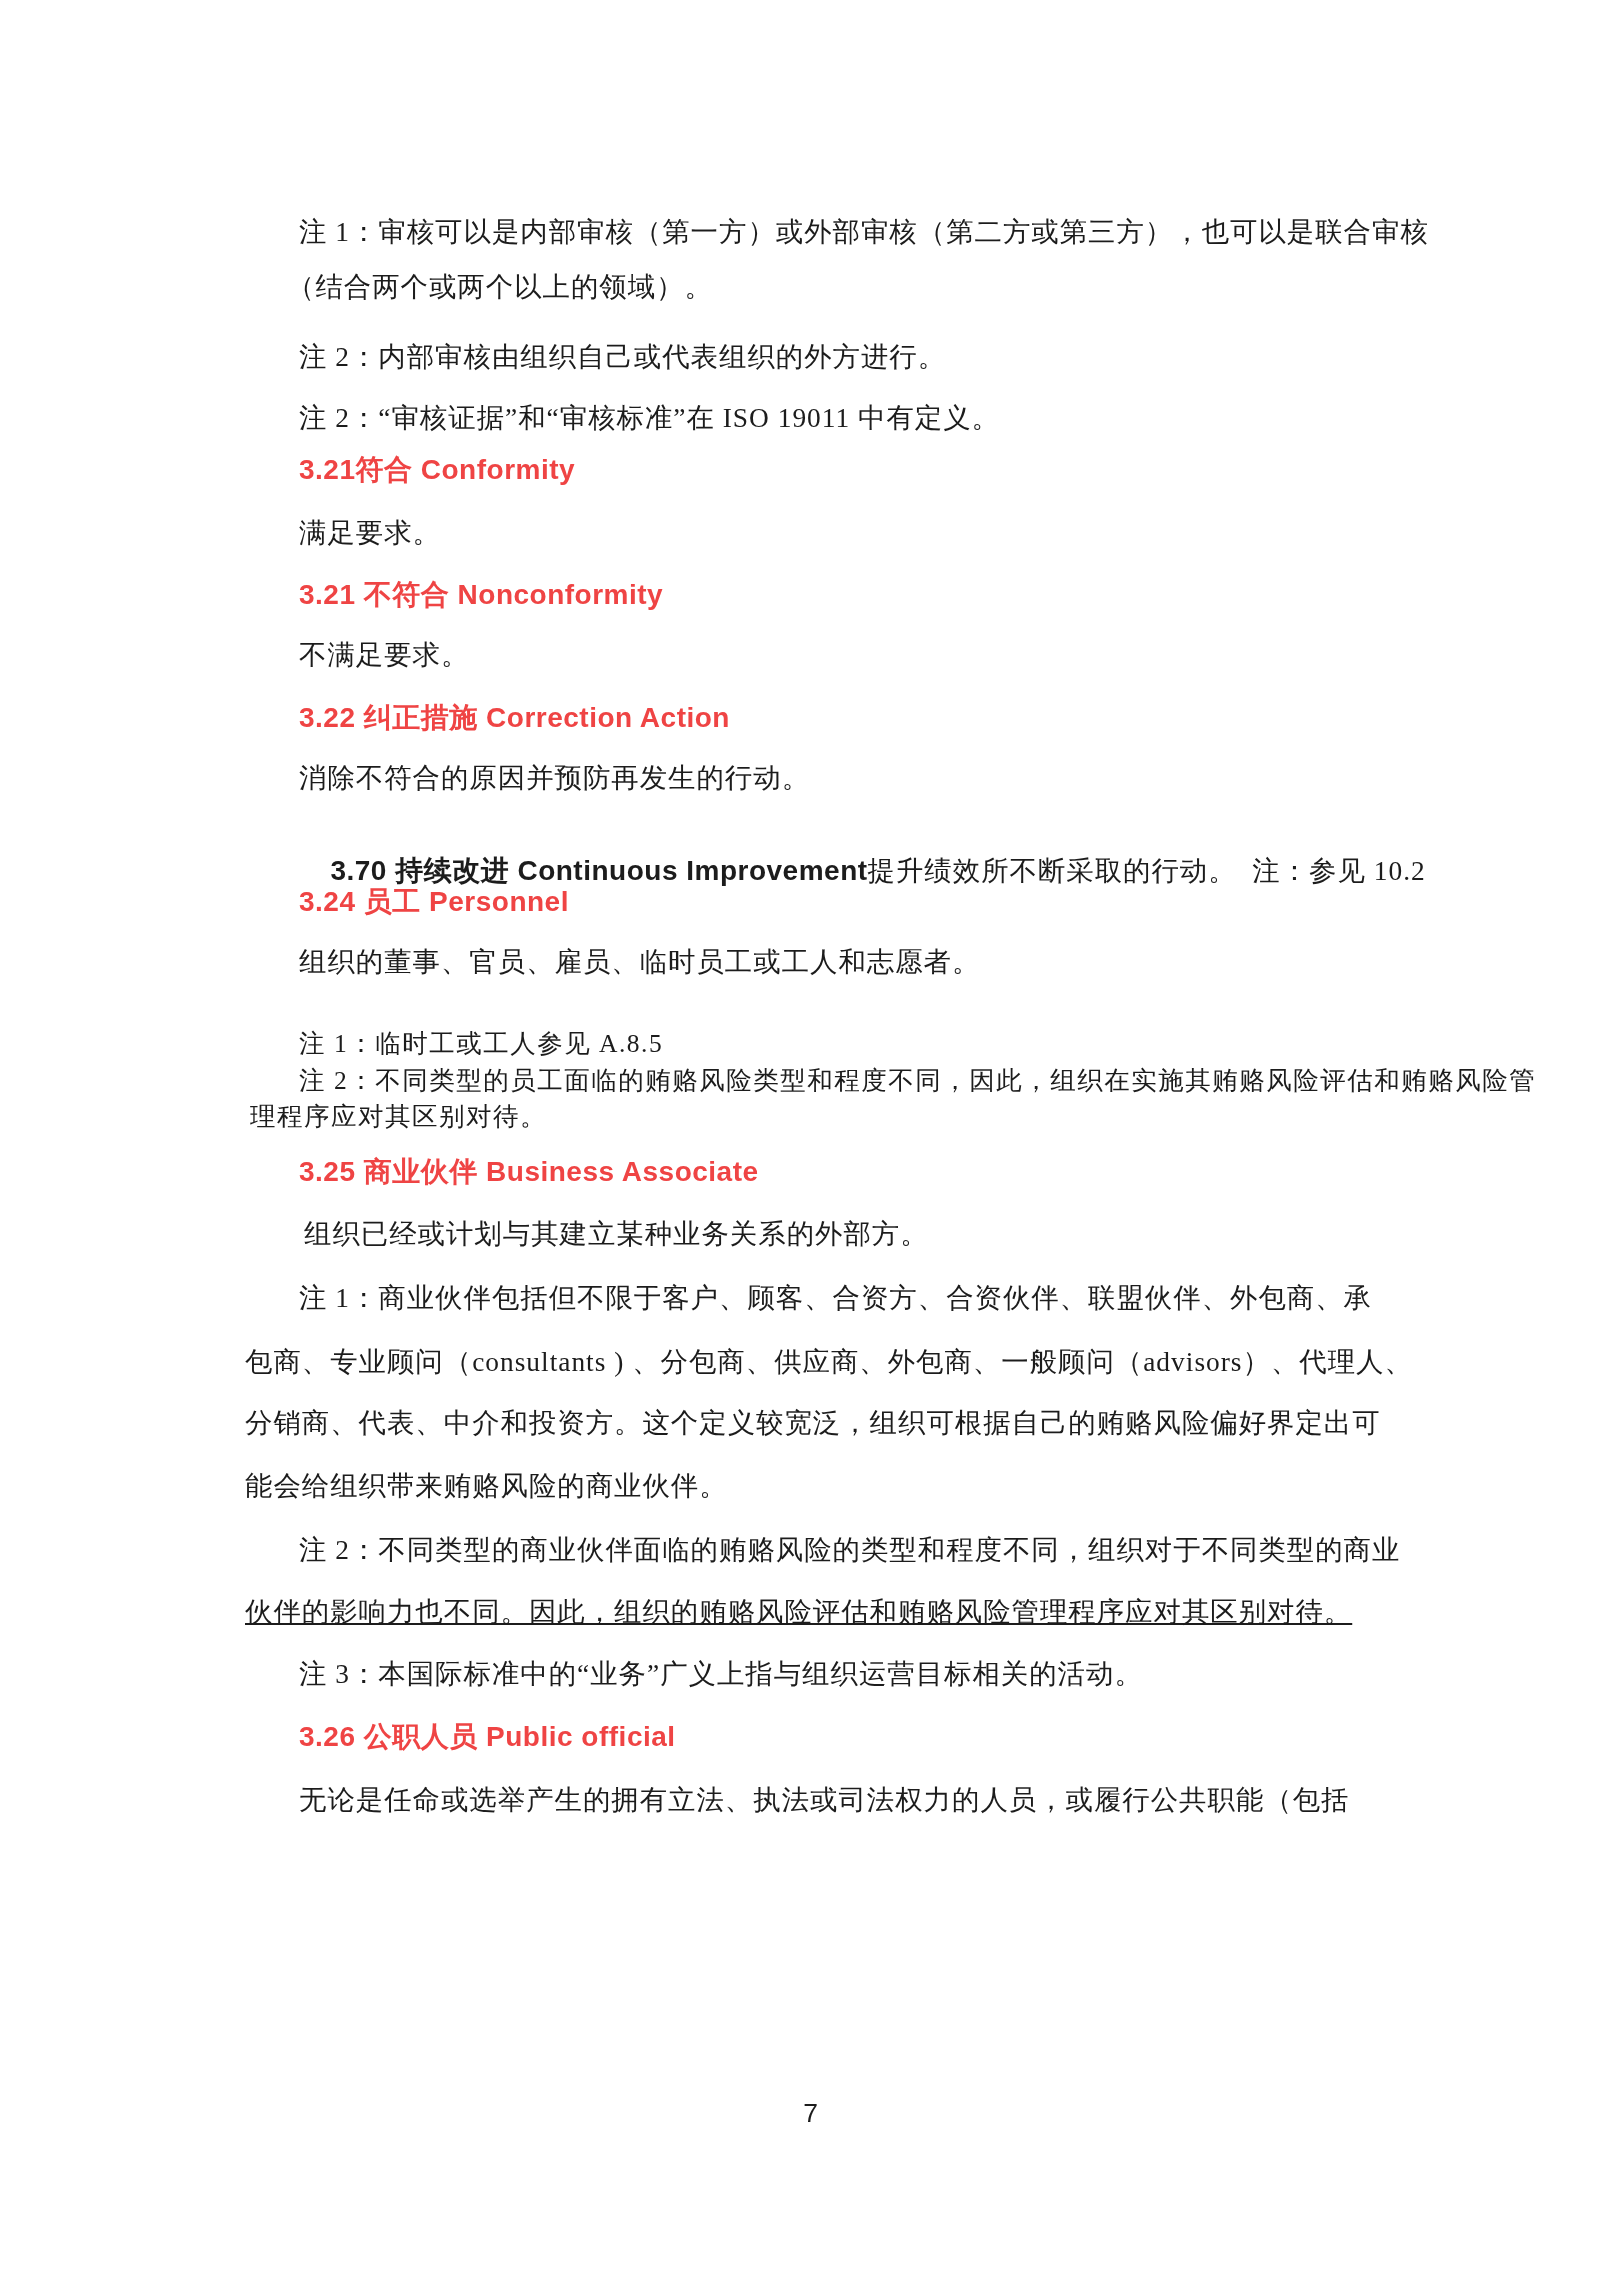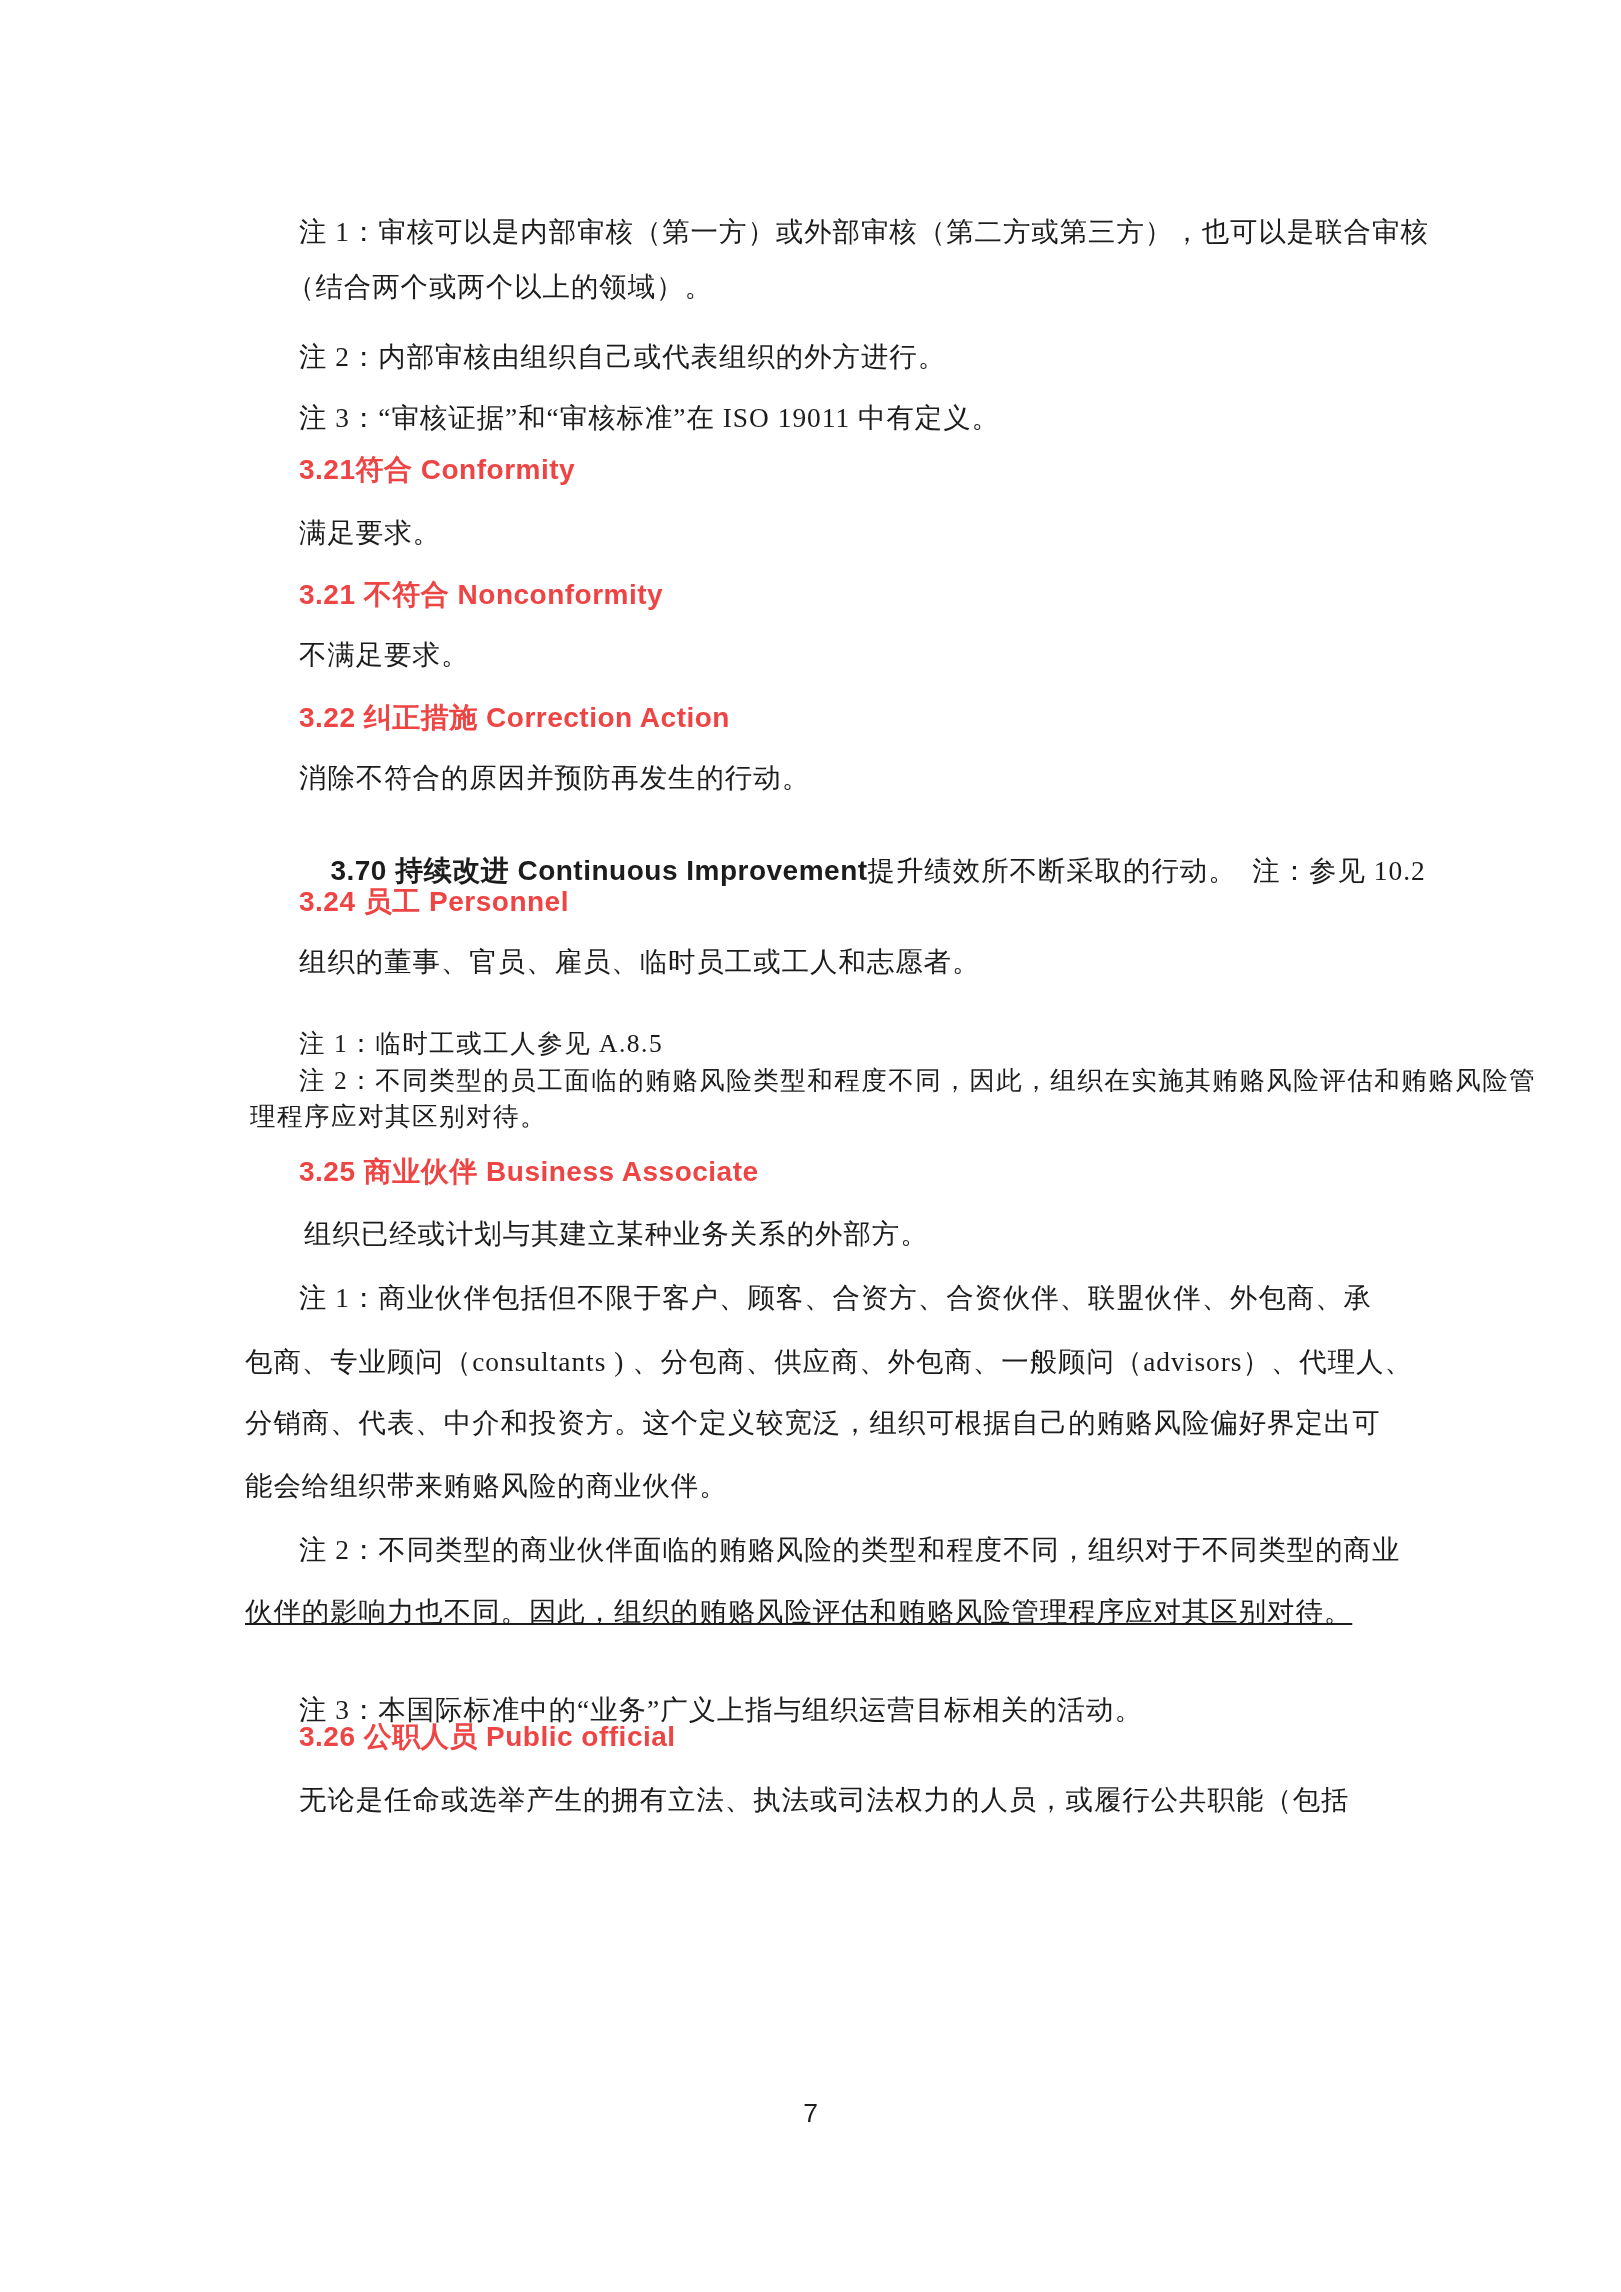--- a/index.html
+++ b/index.html
@@ -53,21 +53,21 @@
   }
 </style>
 </head>
 <body>
 
 <div class="page">
 
   <div class="line body-line" style="top:216px;left:299px;">注 1：审核可以是内部审核（第一方）或外部审核（第二方或第三方），也可以是联合审核</div>
   <div class="line body-line" style="top:271px;left:287px;">（结合两个或两个以上的领域）。</div>
   <div class="line body-line" style="top:341px;left:299px;">注 2：内部审核由组织自己或代表组织的外方进行。</div>
-  <div class="line body-line" style="top:402px;left:299px;">注 3：“审核证据”和“审核标准”在 ISO 19011 中有定义。</div>
+  <div class="line body-line" style="top:402px;left:299px;">注 2：“审核证据”和“审核标准”在 ISO 19011 中有定义。</div>
 
   <div class="line heading-line" style="top:453px;left:299px;">3.21符合 Conformity</div>
   <div class="line body-line" style="top:517px;left:299px;">满足要求。</div>
 
   <div class="line heading-line" style="top:578px;left:299px;">3.21 不符合 Nonconformity</div>
   <div class="line body-line" style="top:639px;left:299px;">不满足要求。</div>
 
   <div class="line heading-line" style="top:701px;left:299px;">3.22 纠正措施 Correction Action</div>
   <div class="line body-line" style="top:762px;left:299px;">消除不符合的原因并预防再发生的行动。</div>
 
@@ -86,21 +86,21 @@
   <div class="line body-line" style="top:1218px;left:304px;">组织已经或计划与其建立某种业务关系的外部方。</div>
 
   <div class="line body-line" style="top:1282px;left:299px;">注 1：商业伙伴包括但不限于客户、顾客、合资方、合资伙伴、联盟伙伴、外包商、承</div>
   <div class="line body-line" style="top:1346px;left:245px;">包商、专业顾问（consultants ) 、分包商、供应商、外包商、一般顾问（advisors）、代理人、</div>
   <div class="line body-line" style="top:1407px;left:245px;">分销商、代表、中介和投资方。这个定义较宽泛，组织可根据自己的贿赂风险偏好界定出可</div>
   <div class="line body-line" style="top:1470px;left:245px;">能会给组织带来贿赂风险的商业伙伴。</div>
 
   <div class="line body-line" style="top:1534px;left:299px;">注 2：不同类型的商业伙伴面临的贿赂风险的类型和程度不同，组织对于不同类型的商业</div>
   <div class="line body-line" style="top:1596px;left:245px;text-decoration:underline;">伙伴的影响力也不同。因此，组织的贿赂风险评估和贿赂风险管理程序应对其区别对待。</div>
 
-  <div class="line body-line" style="top:1694px;left:299px;">注 3：本国际标准中的“业务”广义上指与组织运营目标相关的活动。</div>
+  <div class="line body-line" style="top:1658px;left:299px;">注 3：本国际标准中的“业务”广义上指与组织运营目标相关的活动。</div>
 
   <div class="line heading-line" style="top:1720px;left:299px;">3.26 公职人员 Public official</div>
   <div class="line body-line" style="top:1784px;left:299px;">无论是任命或选举产生的拥有立法、执法或司法权力的人员，或履行公共职能（包括</div>
 
   <div class="page-number">7</div>
 
 </div>
 
 
 </body></html>

